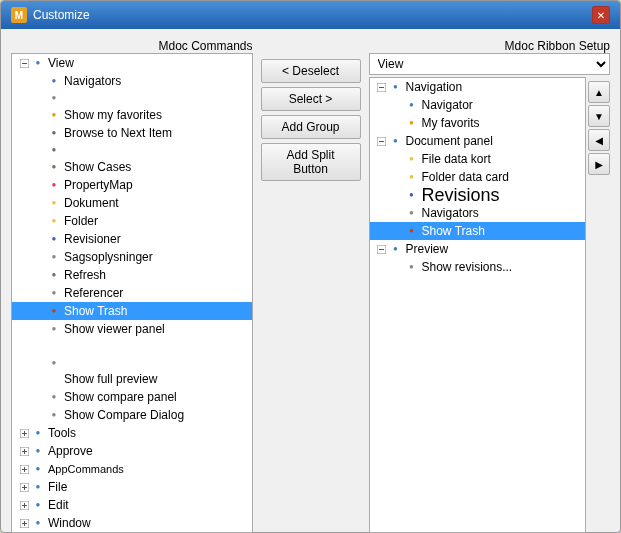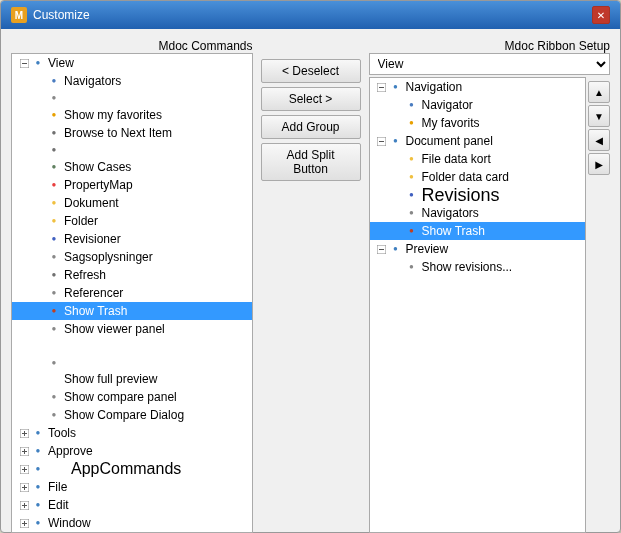--- a/index.html
+++ b/index.html
@@ -397,21 +397,21 @@
             <div class="tree-item">
               <span class="indent" style="width: 2px; display: inline-block;"></span>
               <span class="expand-icon">
                 <svg width="9" height="9">
                   <rect x="0" y="0" width="9" height="9" fill="white" stroke="#888"></rect>
                   <line x1="4.5" y1="2" x2="4.5" y2="7" stroke="#555" stroke-width="1"></line>
                   <line x1="2" y1="4.5" x2="7" y2="4.5" stroke="#555" stroke-width="1"></line>
                 </svg>
               </span>
               <span class="tree-icon ico-app" style="font-size: 8px; color: rgb(64, 128, 192);">●</span>
-              <span style="font-size: 16px; margin-left: 23px;">AppCommands</span>
+              <span style="font-size: 11px;">AppCommands</span>
             </div>
             <div class="tree-item">
               <span class="indent" style="width: 2px; display: inline-block;"></span>
               <span class="expand-icon">
                 <svg width="9" height="9">
                   <rect x="0" y="0" width="9" height="9" fill="white" stroke="#888"></rect>
                   <line x1="4.5" y1="2" x2="4.5" y2="7" stroke="#555" stroke-width="1"></line>
                   <line x1="2" y1="4.5" x2="7" y2="4.5" stroke="#555" stroke-width="1"></line>
                 </svg>
               </span>

